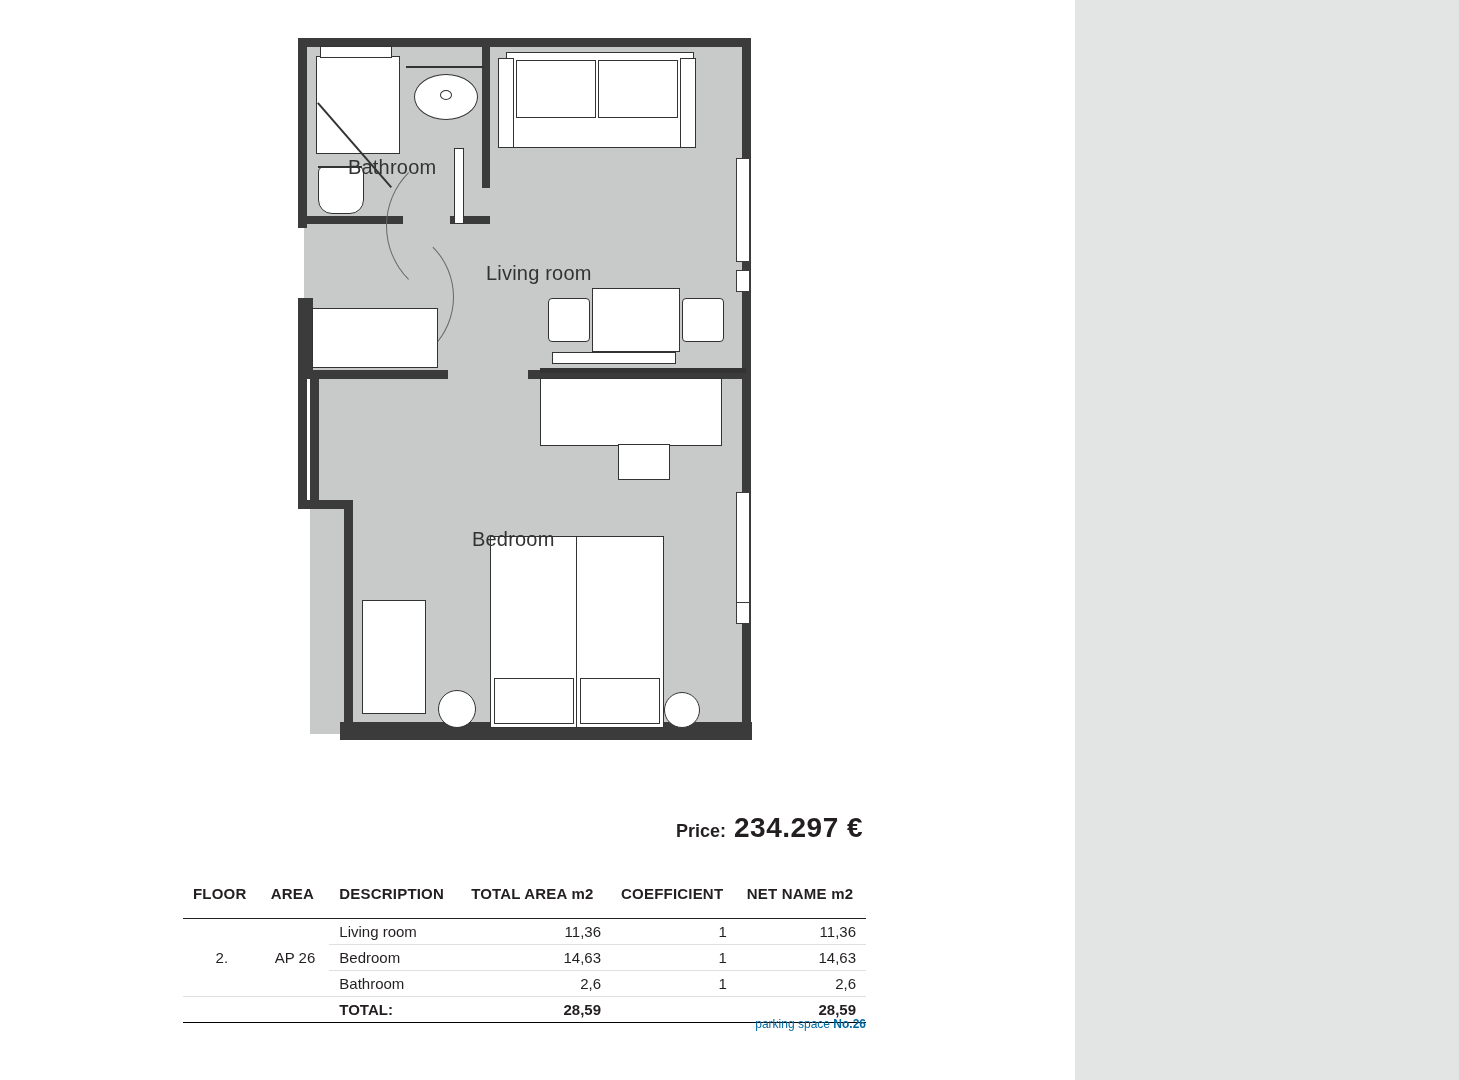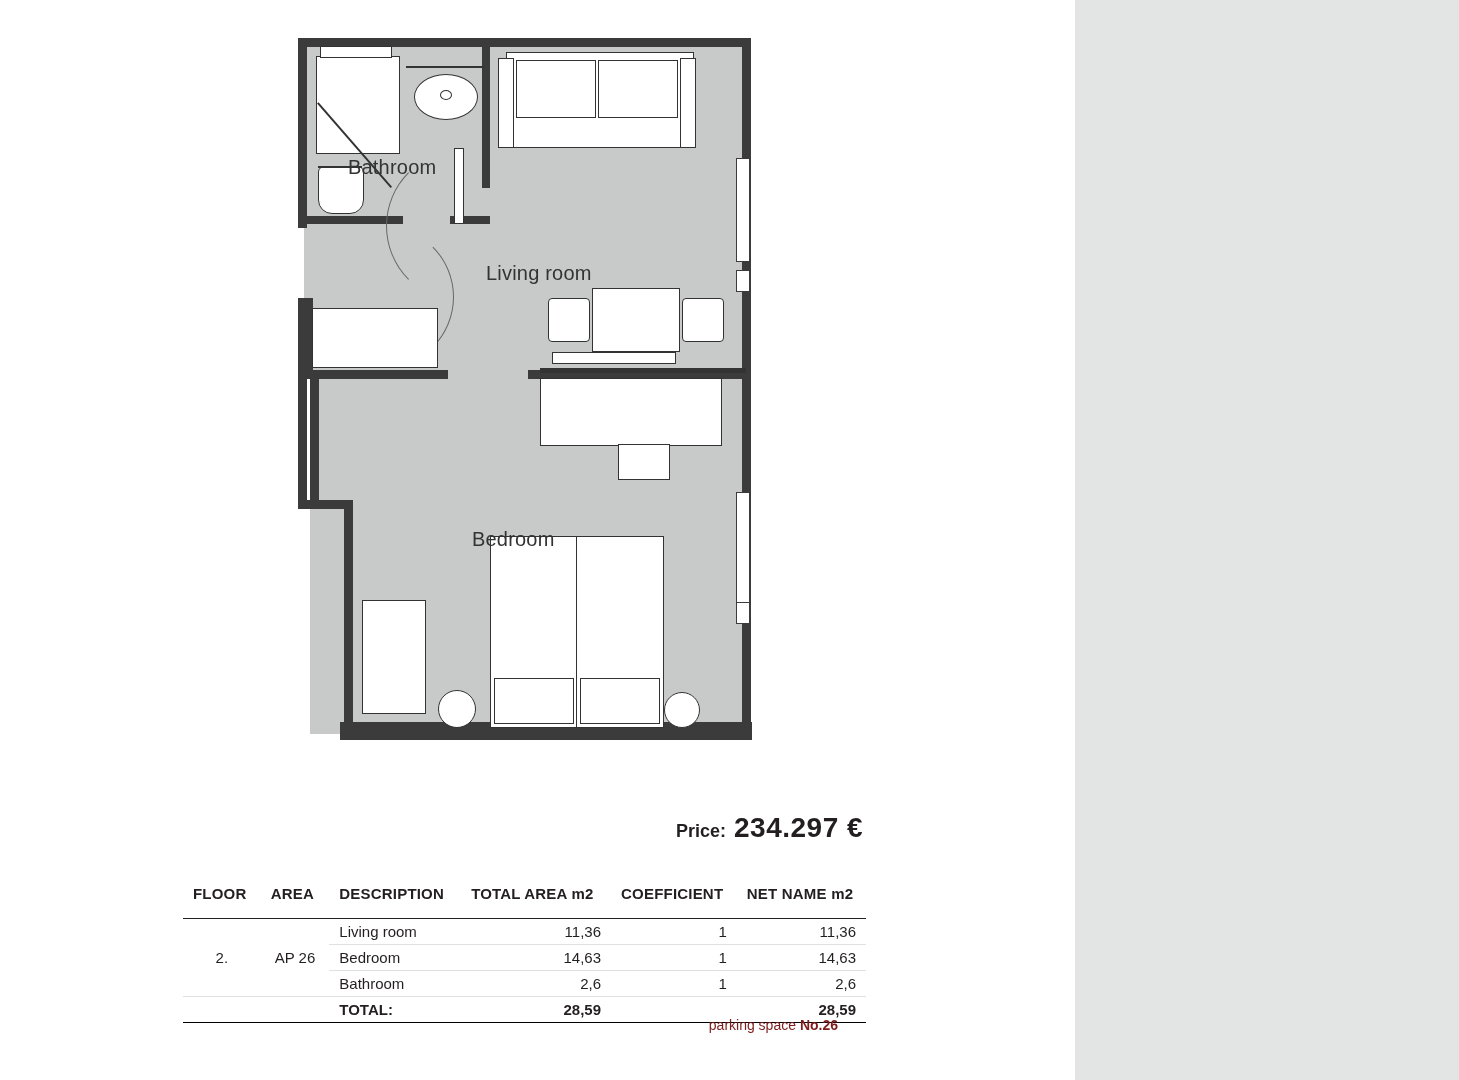--- a/index.html
+++ b/index.html
@@ -132,26 +132,26 @@
   .col-desc  { width: 140px; text-align: left; }
   .col-usable{ width: 160px; text-align: right; }
   .col-coef  { width: 120px; text-align: right; }
   .col-net   { width: 120px; text-align: right; }
   th.col-usable, th.col-coef, th.col-net { text-align: right; }
   .vline-left  { border-left: 1px solid #e0e0e0; }
   .total-label { font-weight: bold; }
   .total-val { font-weight: bold; }
   #parking-note {
     position: absolute;
-    left: 572px;
+    left: 600px;
     top: 1017px;
     width: 266px;
     text-align: right;
-    font-size: 14px;
-    color: #7f1d1d;
+    font-size: 12px;
+    color: #0369a1;
   }
   #parking-note b { font-weight: bold; }
 </style>
 </head>
 <body>
 
 <div id="right-panel">
 
   
   

